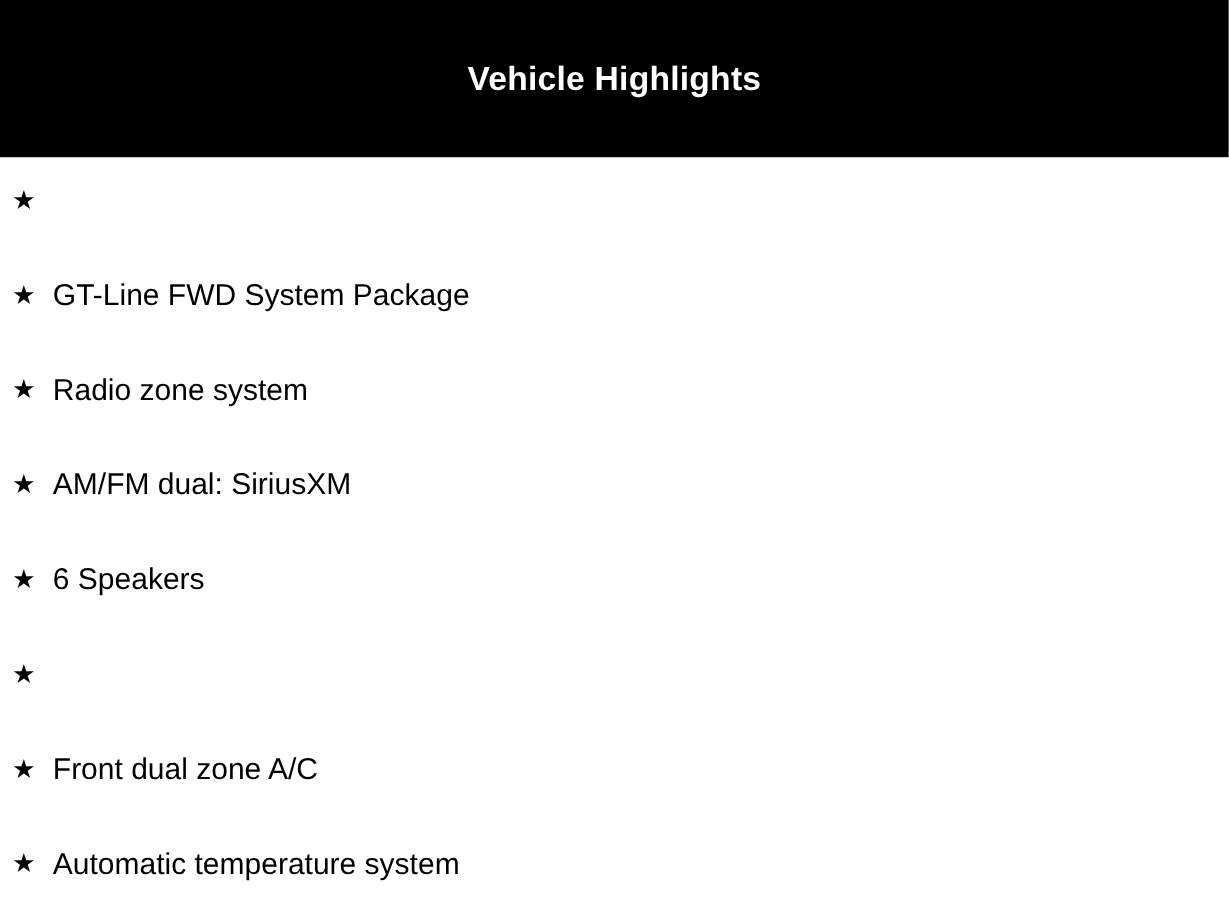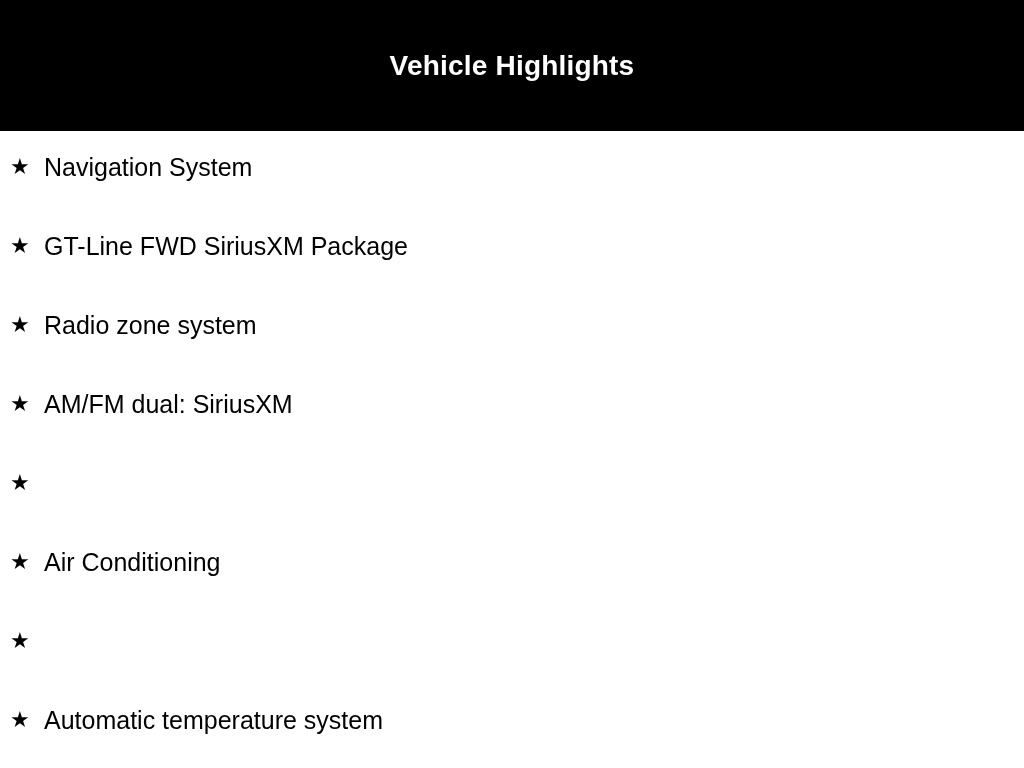--- a/index.html
+++ b/index.html
@@ -70,49 +70,49 @@
 <div class="page">
 
   <div class="header-bar">
     <div class="header-title">Vehicle Highlights</div>
   </div>
 
   <ul class="highlights-list">
 
     <li class="highlight-item">
       <span class="bullet-star">★</span>
-      <span class="item-label">Navigation System</span>
     </li>
 
     <li class="highlight-item">
       <span class="bullet-star">★</span>
-      <span class="item-label">GT-Line FWD SiriusXM Package</span>
+      <span class="item-label">GT-Line FWD System Package</span>
     </li>
 
     <li class="highlight-item">
       <span class="bullet-star">★</span>
       <span class="item-label">Radio zone system</span>
     </li>
 
     <li class="highlight-item">
       <span class="bullet-star">★</span>
       <span class="item-label">AM/FM dual: SiriusXM</span>
     </li>
 
     <li class="highlight-item">
       <span class="bullet-star">★</span>
+      <span class="item-label">6 Speakers</span>
     </li>
 
     <li class="highlight-item">
       <span class="bullet-star">★</span>
-      <span class="item-label">Air Conditioning</span>
     </li>
 
     <li class="highlight-item">
       <span class="bullet-star">★</span>
+      <span class="item-label">Front dual zone A/C</span>
     </li>
 
     <li class="highlight-item">
       <span class="bullet-star">★</span>
       <span class="item-label">Automatic temperature system</span>
     </li>
 
   </ul>
 
 </div>

